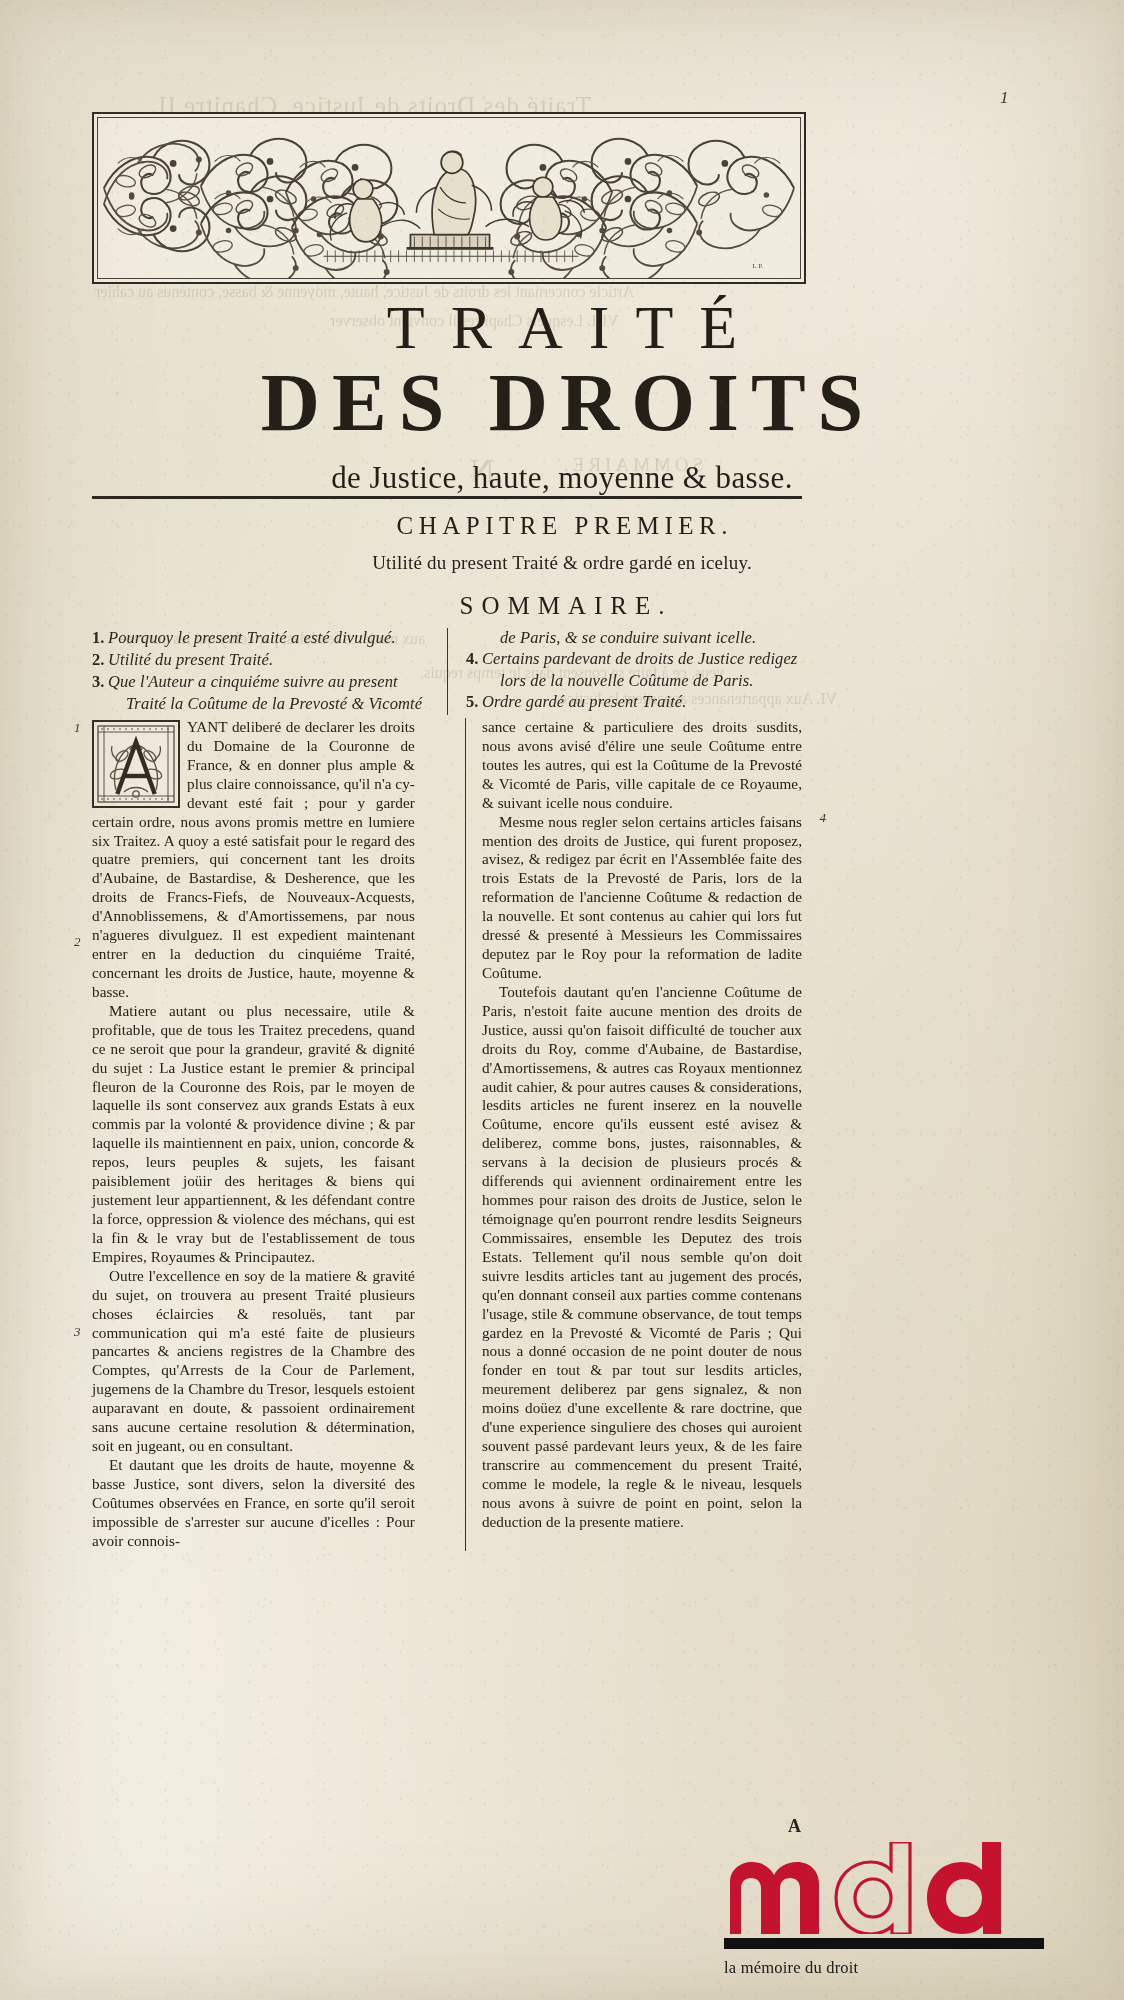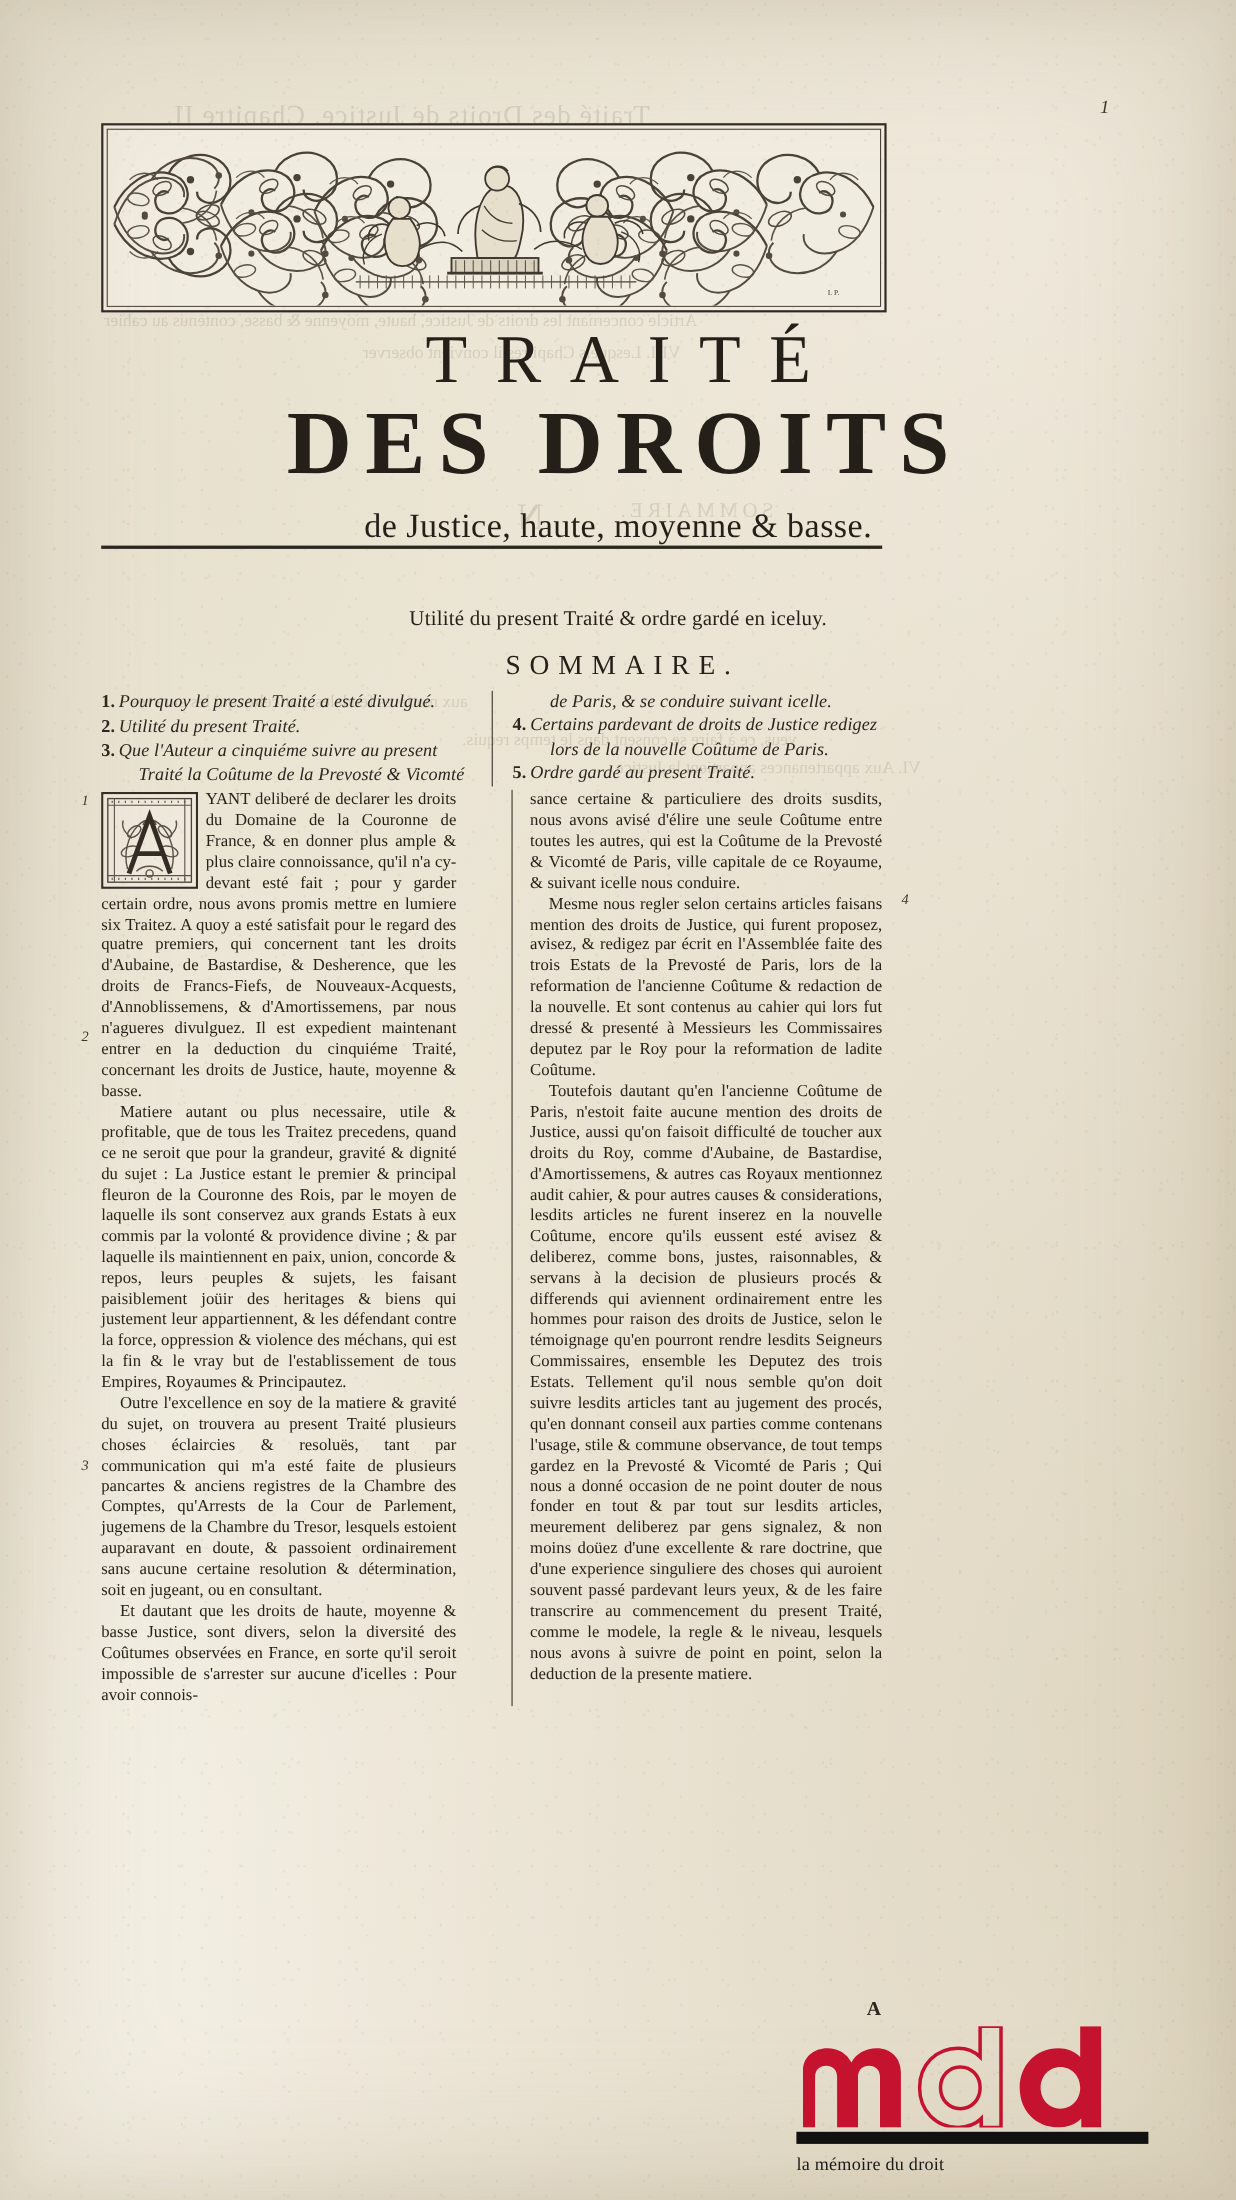--- a/index.html
+++ b/index.html
@@ -256,20 +256,21 @@
         </svg>
       </div>
     </div>
 
     <div class="ttl" id="t-desdroits">DES DROITS</div>
     <div class="ttl" id="t-traite">TRAITÉ</div>
     <div class="ttl" id="t-sub">de Justice, haute, moyenne &amp; basse.</div>
 
     <div id="rule1"></div>
 
+    <div class="ttl" id="t-chap">CHAPITRE PREMIER.</div>
     <div class="ttl" id="t-chapsub">Utilité du present Traité &amp; ordre gardé en iceluy.</div>
     <div class="ttl" id="t-somm">SOMMAIRE.</div>
 
     <div id="sommaire">
       <div class="col left">
         <div class="sm-item">
           <span class="n">1.</span><span>Pourquoy le present Traité a esté divulgué.</span>
         </div>
         <div class="sm-item">
           <span class="n">2.</span><span>Utilité du present Traité.</span>

